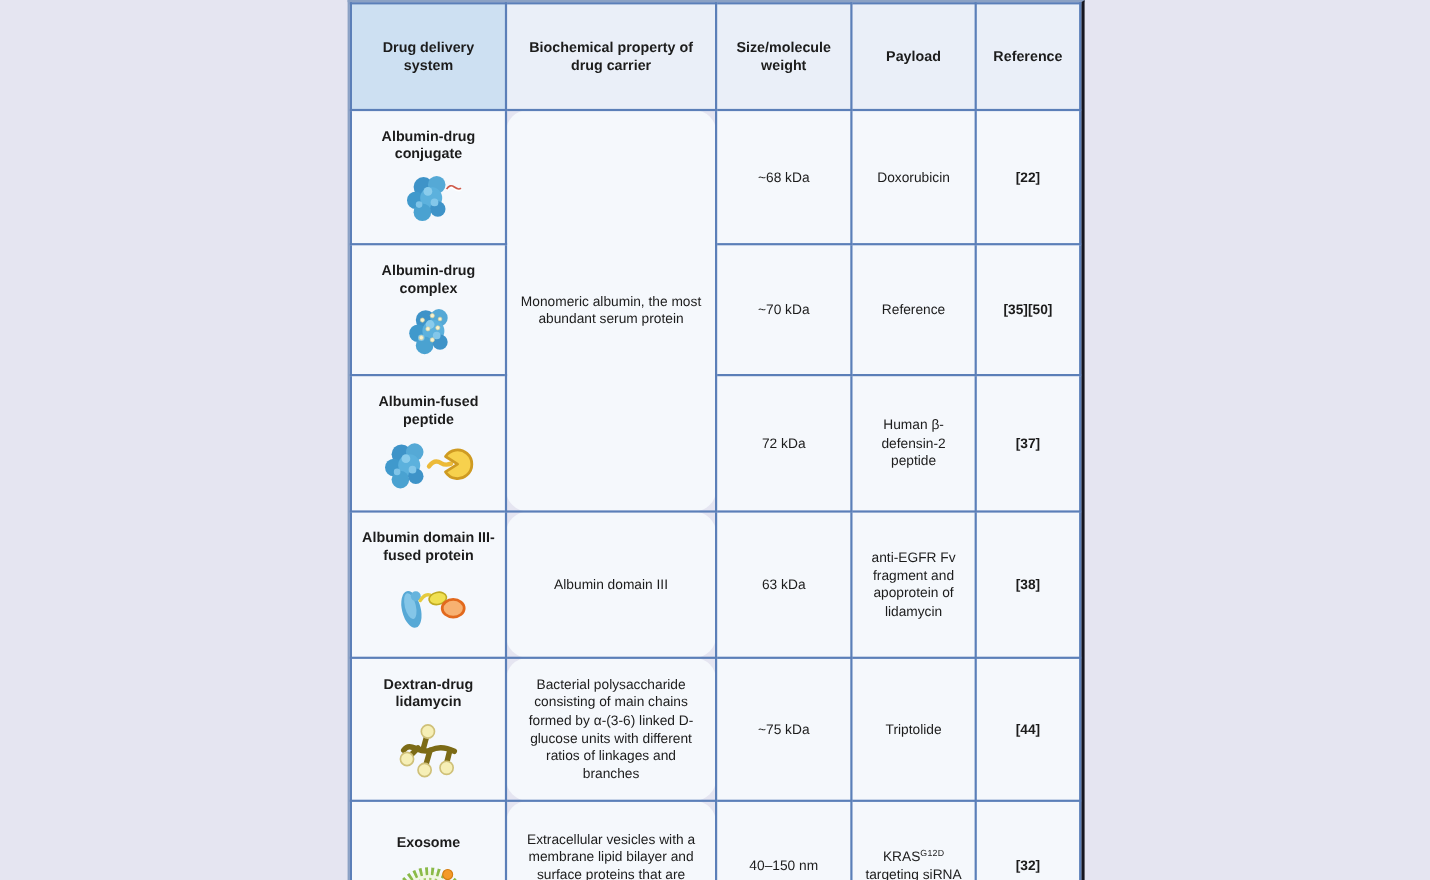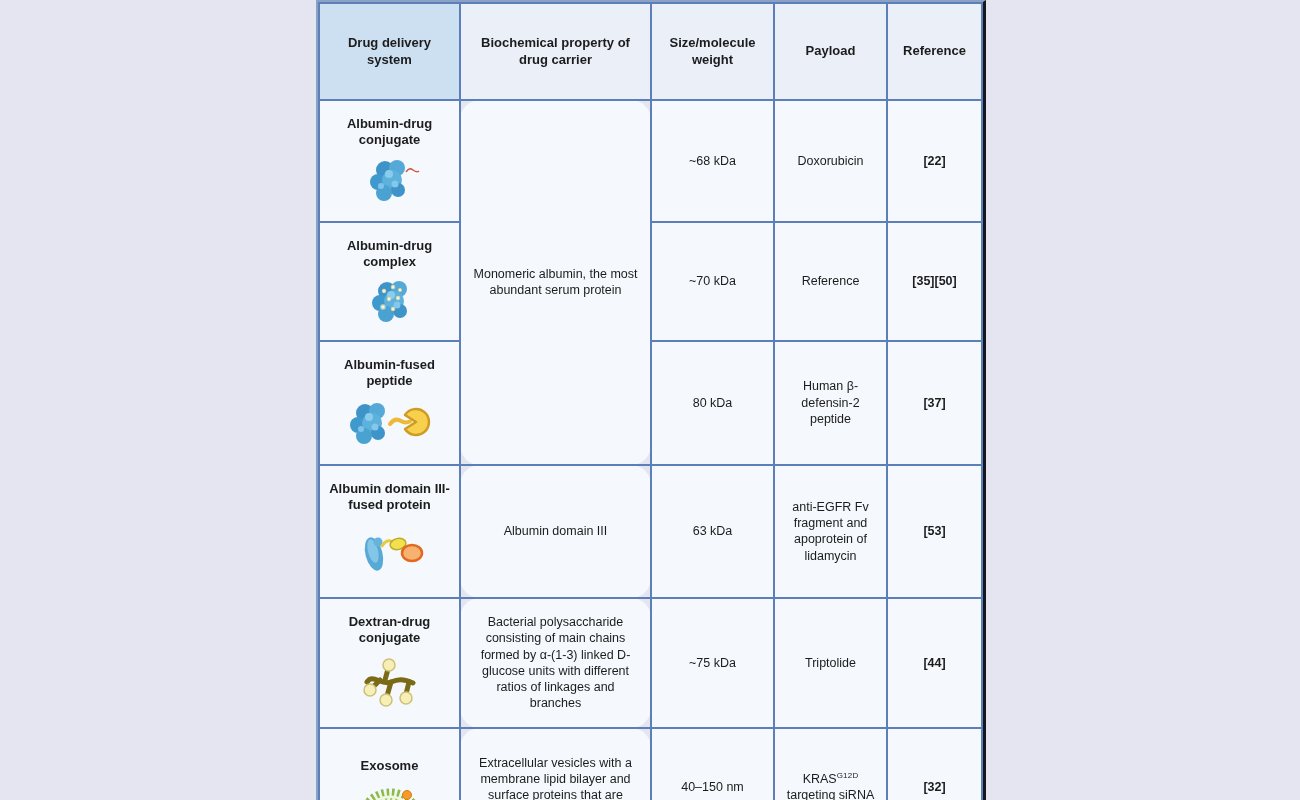--- a/index.html
+++ b/index.html
@@ -125,21 +125,21 @@
         <td class="sys-cell">
           <div class="sys-label">Albumin-fused peptide</div>
           <div class="icon-wrap">
             <svg width="90" height="54" viewBox="0 0 90 54">
               <use href="#alb" x="1" y="5"></use>
               <path d="M45 29 q5 -7 11 -3 q4 2.5 9 0.5" stroke="#ecba38" stroke-width="4" fill="none" stroke-linecap="round"></path>
               <path d="M71 27 L60 20 A13 13 0 1 1 60 34 Z" fill="#f7d14d" stroke="#cf9b22" stroke-width="2.5" stroke-linejoin="round"></path>
             </svg>
           </div>
         </td>
-        <td>80 kDa</td>
+        <td>72 kDa</td>
         <td>Human β-defensin-2 peptide</td>
         <td class="ref-cell">[37]</td>
       </tr>
 
       <tr class="h-r4">
         <td class="sys-cell">
           <div class="sys-label">Albumin domain III-fused protein</div>
           <div class="icon-wrap">
             <svg width="72" height="64" viewBox="0 0 72 64">
               <ellipse cx="20" cy="36" rx="8.5" ry="17" transform="rotate(-14 20 36)" fill="#57a9d6"></ellipse>
@@ -147,45 +147,45 @@
               <circle cx="24" cy="24" r="4.5" fill="#66b4dd"></circle>
               <path d="M28 28 Q33 20 39 24" stroke="#e6cb3e" stroke-width="3" fill="none" stroke-linecap="round"></path>
               <ellipse cx="44" cy="26" rx="8" ry="5.5" transform="rotate(-12 44 26)" fill="#f0e052" stroke="#c1ab22" stroke-width="1.5"></ellipse>
               <ellipse cx="58" cy="35" rx="10" ry="8" fill="#f7b171" stroke="#e2691d" stroke-width="2.5"></ellipse>
             </svg>
           </div>
         </td>
         <td class="prop-cell">Albumin domain III</td>
         <td>63 kDa</td>
         <td>anti-EGFR Fv fragment and apoprotein of lidamycin</td>
-        <td class="ref-cell">[53]</td>
+        <td class="ref-cell">[38]</td>
       </tr>
 
       <tr class="h-r5">
         <td class="sys-cell">
-          <div class="sys-label">Dextran-drug conjugate</div>
+          <div class="sys-label">Dextran-drug lidamycin</div>
           <div class="icon-wrap">
             <svg width="62" height="60" viewBox="0 0 62 60">
               <g stroke="#7c6b16" stroke-width="5" fill="none" stroke-linecap="round">
                 <path d="M8 30 C14 21, 22 34, 32 30 C38 27.5, 44 26, 54 31"></path>
                 <path d="M21 28 L13 36"></path>
                 <path d="M29 17 L26 28"></path>
                 <path d="M32 30 L28 44"></path>
                 <path d="M50 30 L47 42"></path>
               </g>
               <g fill="#f6efb6" stroke="#cfc078" stroke-width="1.5">
                 <circle cx="30" cy="13" r="6"></circle>
                     <circle cx="11" cy="38" r="6"></circle>
                 <circle cx="27" cy="48" r="6"></circle>
                     <circle cx="47" cy="46" r="6"></circle>
               </g>
             </svg>
           </div>
         </td>
-        <td class="prop-cell">Bacterial polysaccharide consisting of main chains formed by α-(1-3) linked D-glucose units with different ratios of linkages and branches</td>
+        <td class="prop-cell">Bacterial polysaccharide consisting of main chains formed by α-(3-6) linked D-glucose units with different ratios of linkages and branches</td>
         <td>~75 kDa</td>
         <td>Triptolide</td>
         <td class="ref-cell">[44]</td>
       </tr>
 
       <tr class="h-r6">
         <td class="sys-cell" rowspan="2">
           <div class="sys-label">Exosome</div>
           <div class="icon-wrap">
             <svg width="84" height="84" viewBox="0 0 84 84">

